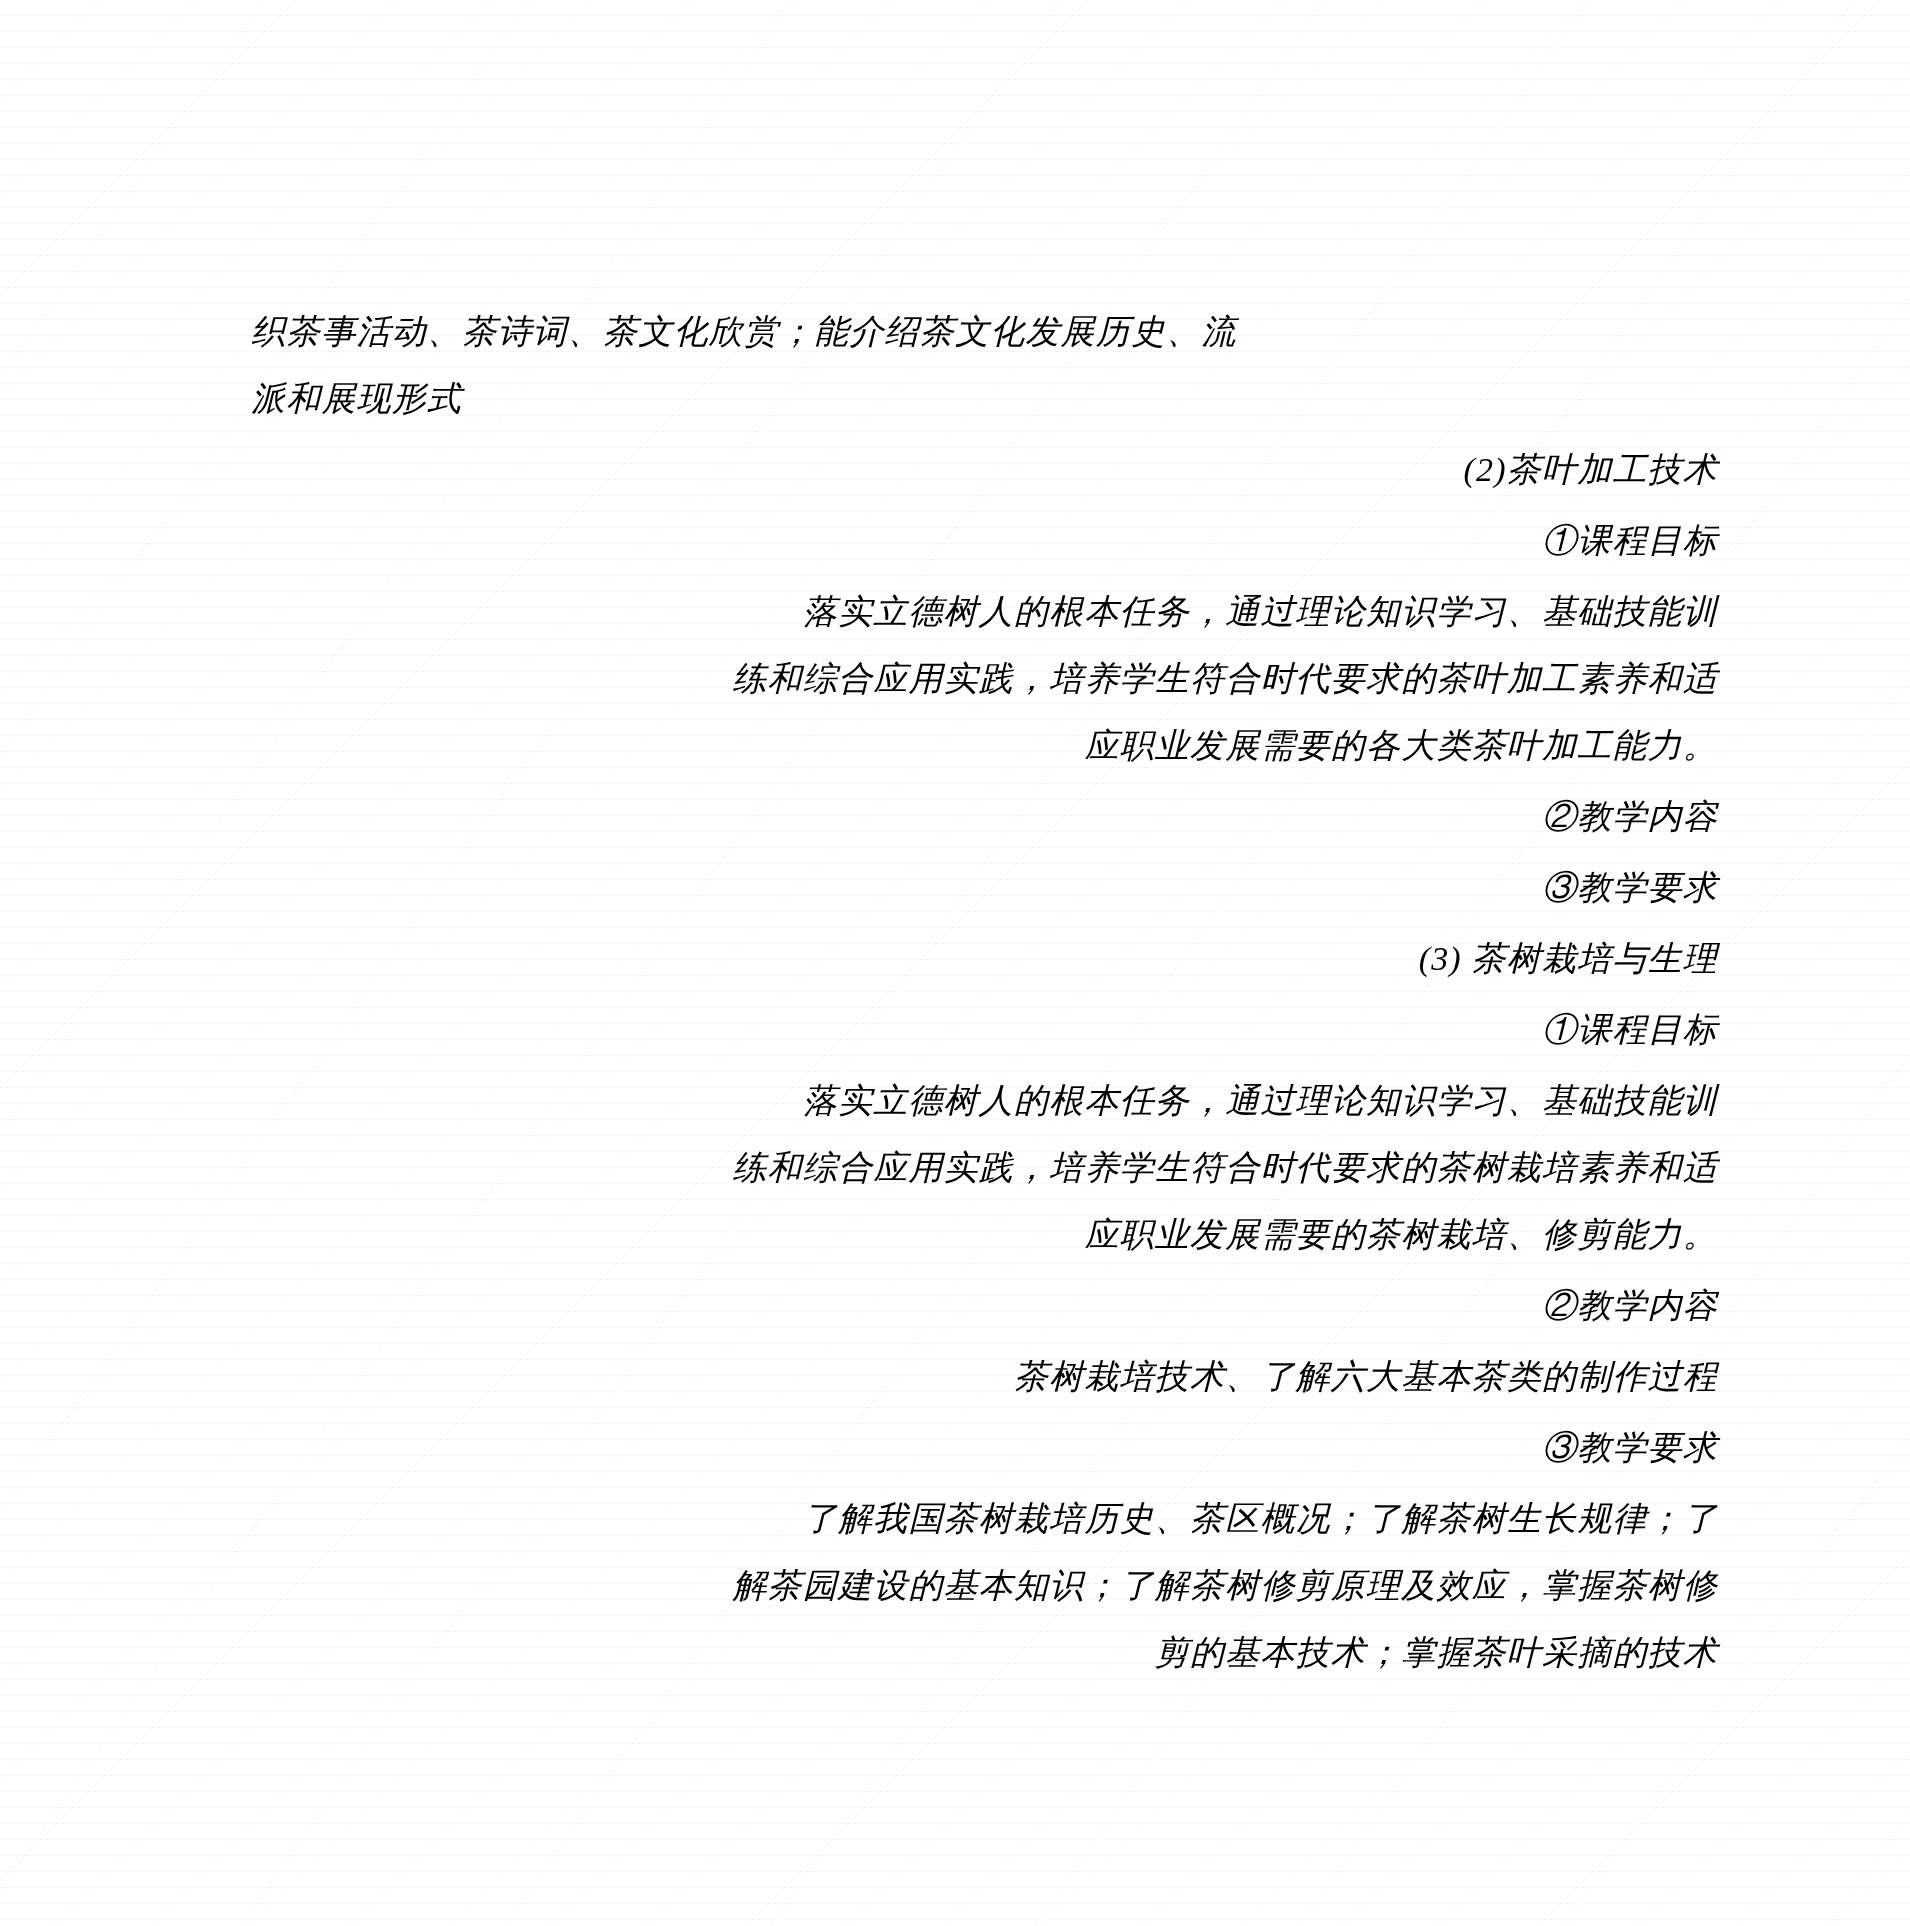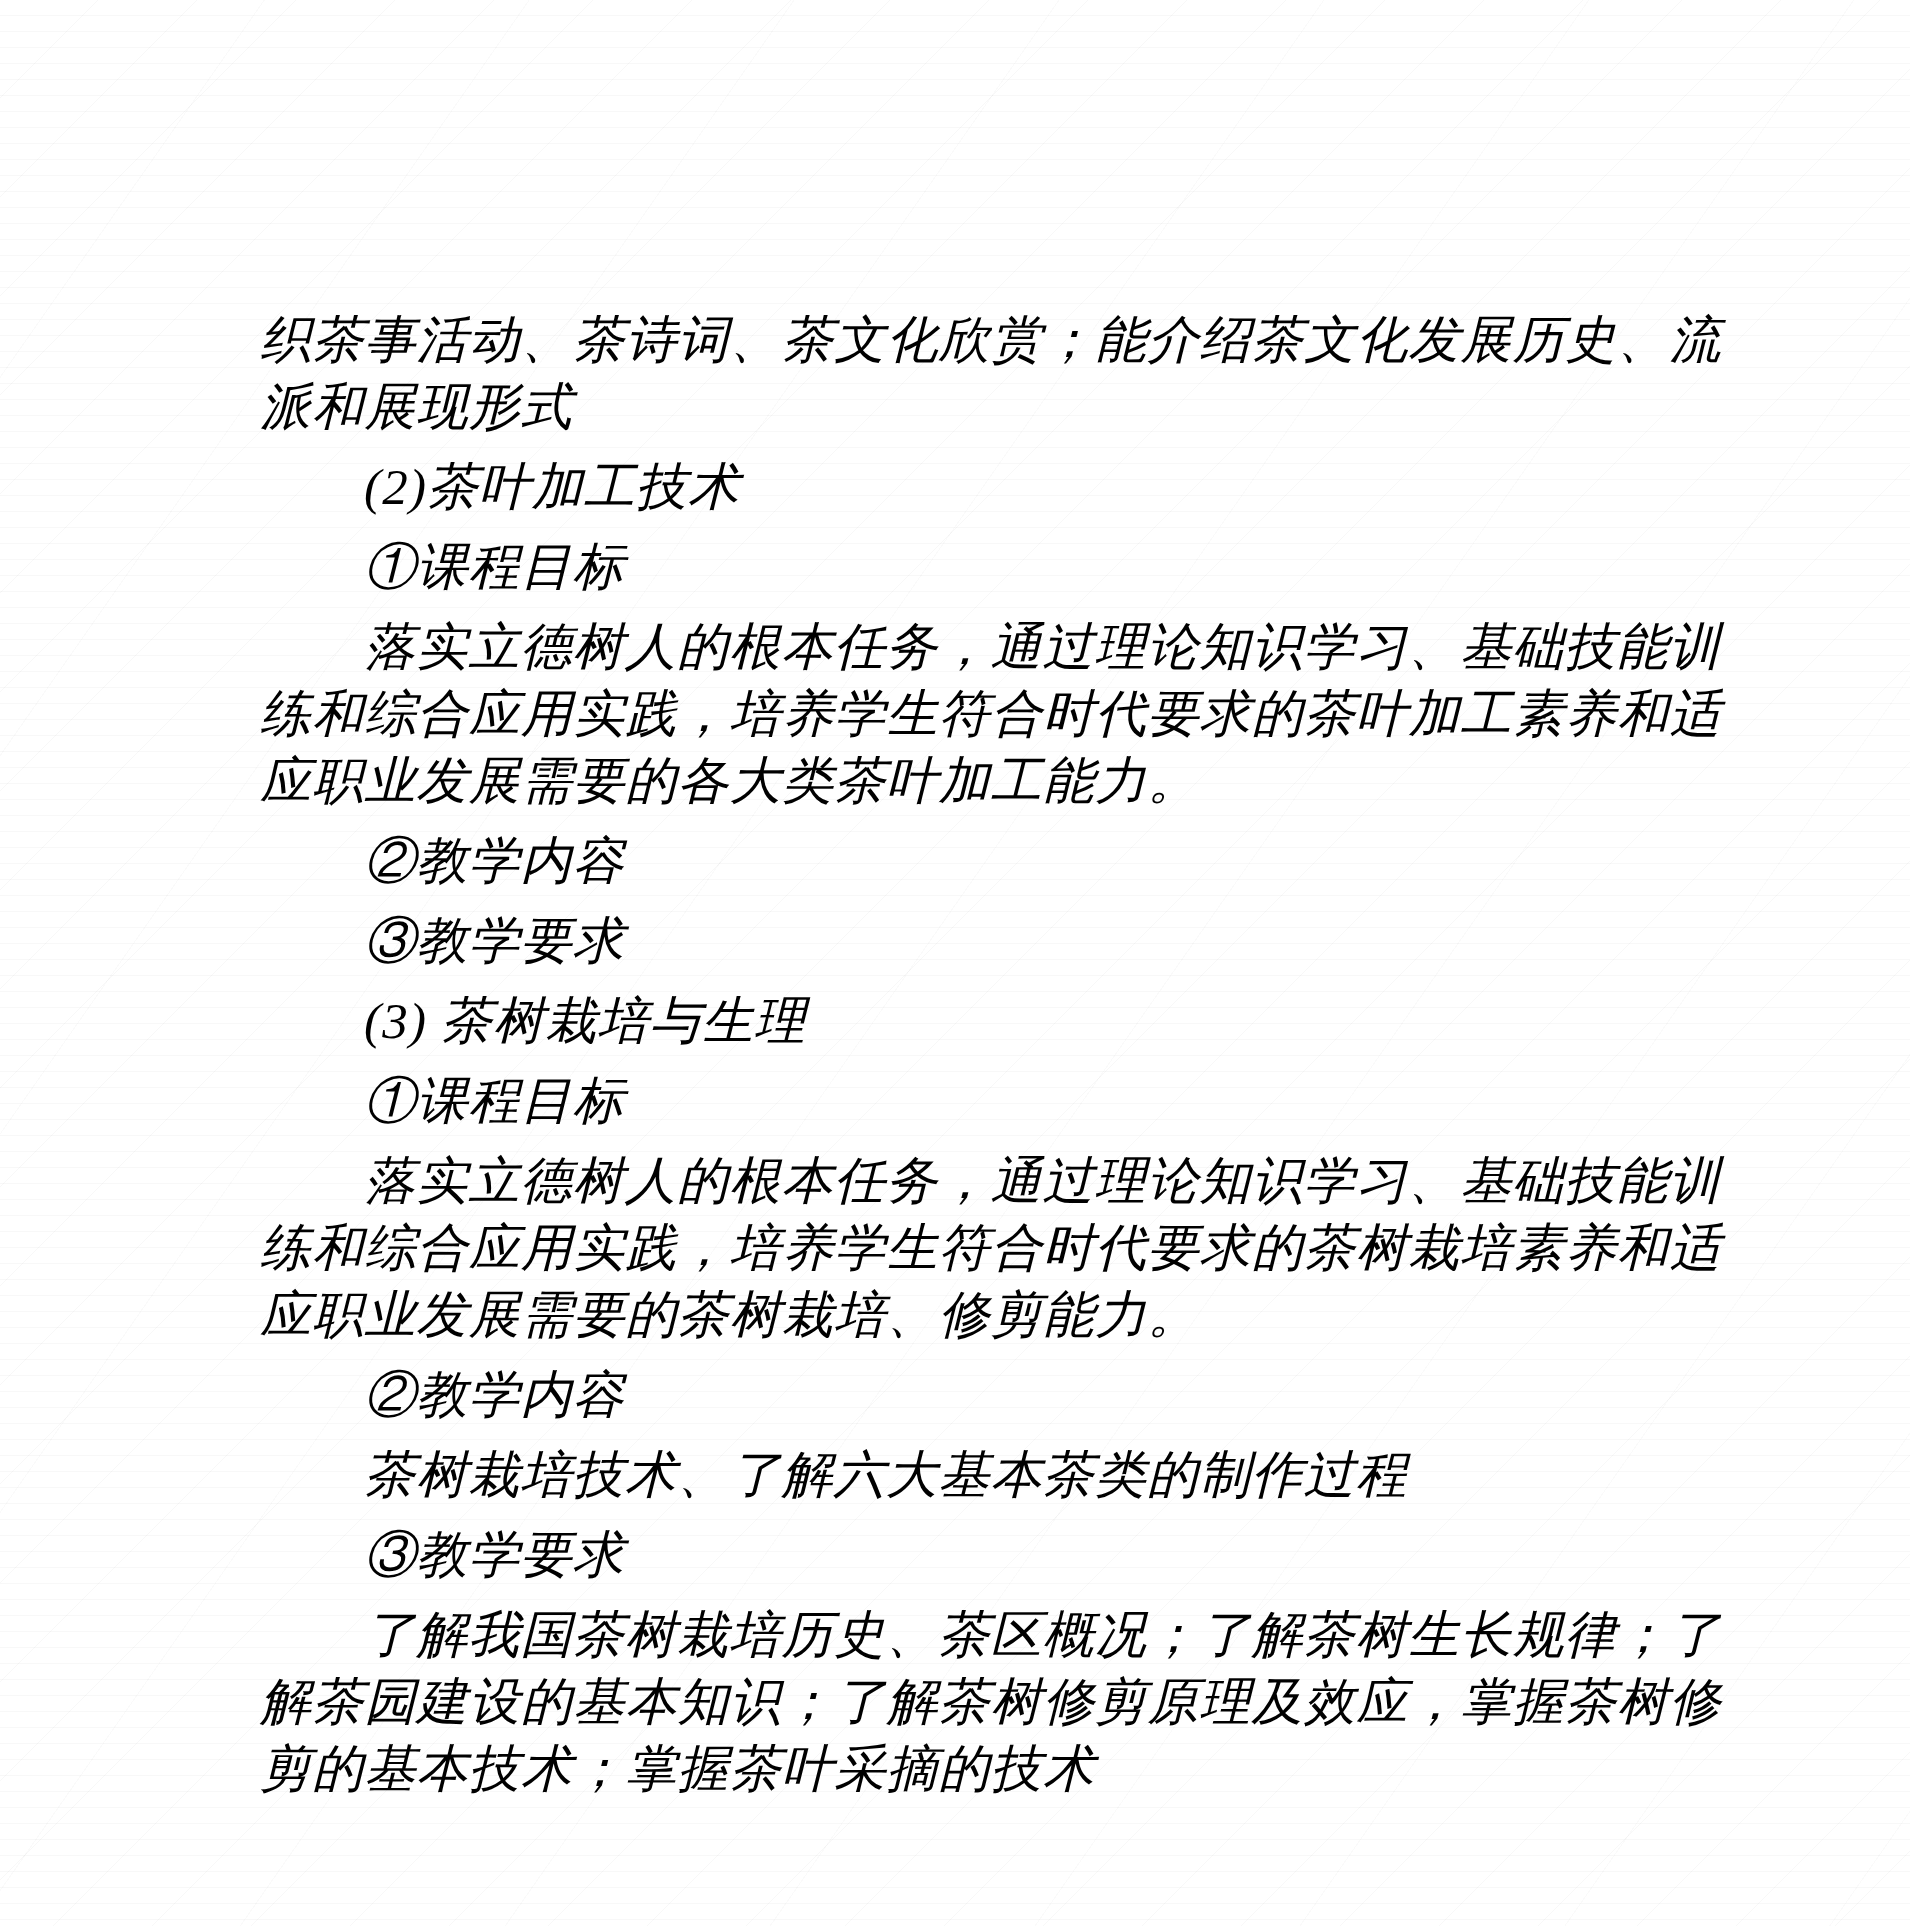--- a/index.html
+++ b/index.html
@@ -33,31 +33,32 @@
     pointer-events: none;
   }
   .text-block {
     position: absolute;
     left: 247px;
     top: 294px;
     width: 1475px;
     color: #000000;
   }
   .text-block p {
-    margin: 13px;
+    margin: 4px;
     padding: 0;
-    font-size: 51px;
+    font-size: 34px;
     line-height: 67px;
     letter-spacing: 1.2px;
     font-style: italic;          
     white-space: pre;            
     font-weight: 500;
   }
   .text-block p.indent {
     text-indent: 104px;          
+    text-align: right;
   }
 </style>
 </head>
 <body>
 
 <div class="sheet">
   <div class="watermark"></div>
 
   <div class="text-block">
     <p>织茶事活动、茶诗词、茶文化欣赏；能介绍茶文化发展历史、流

